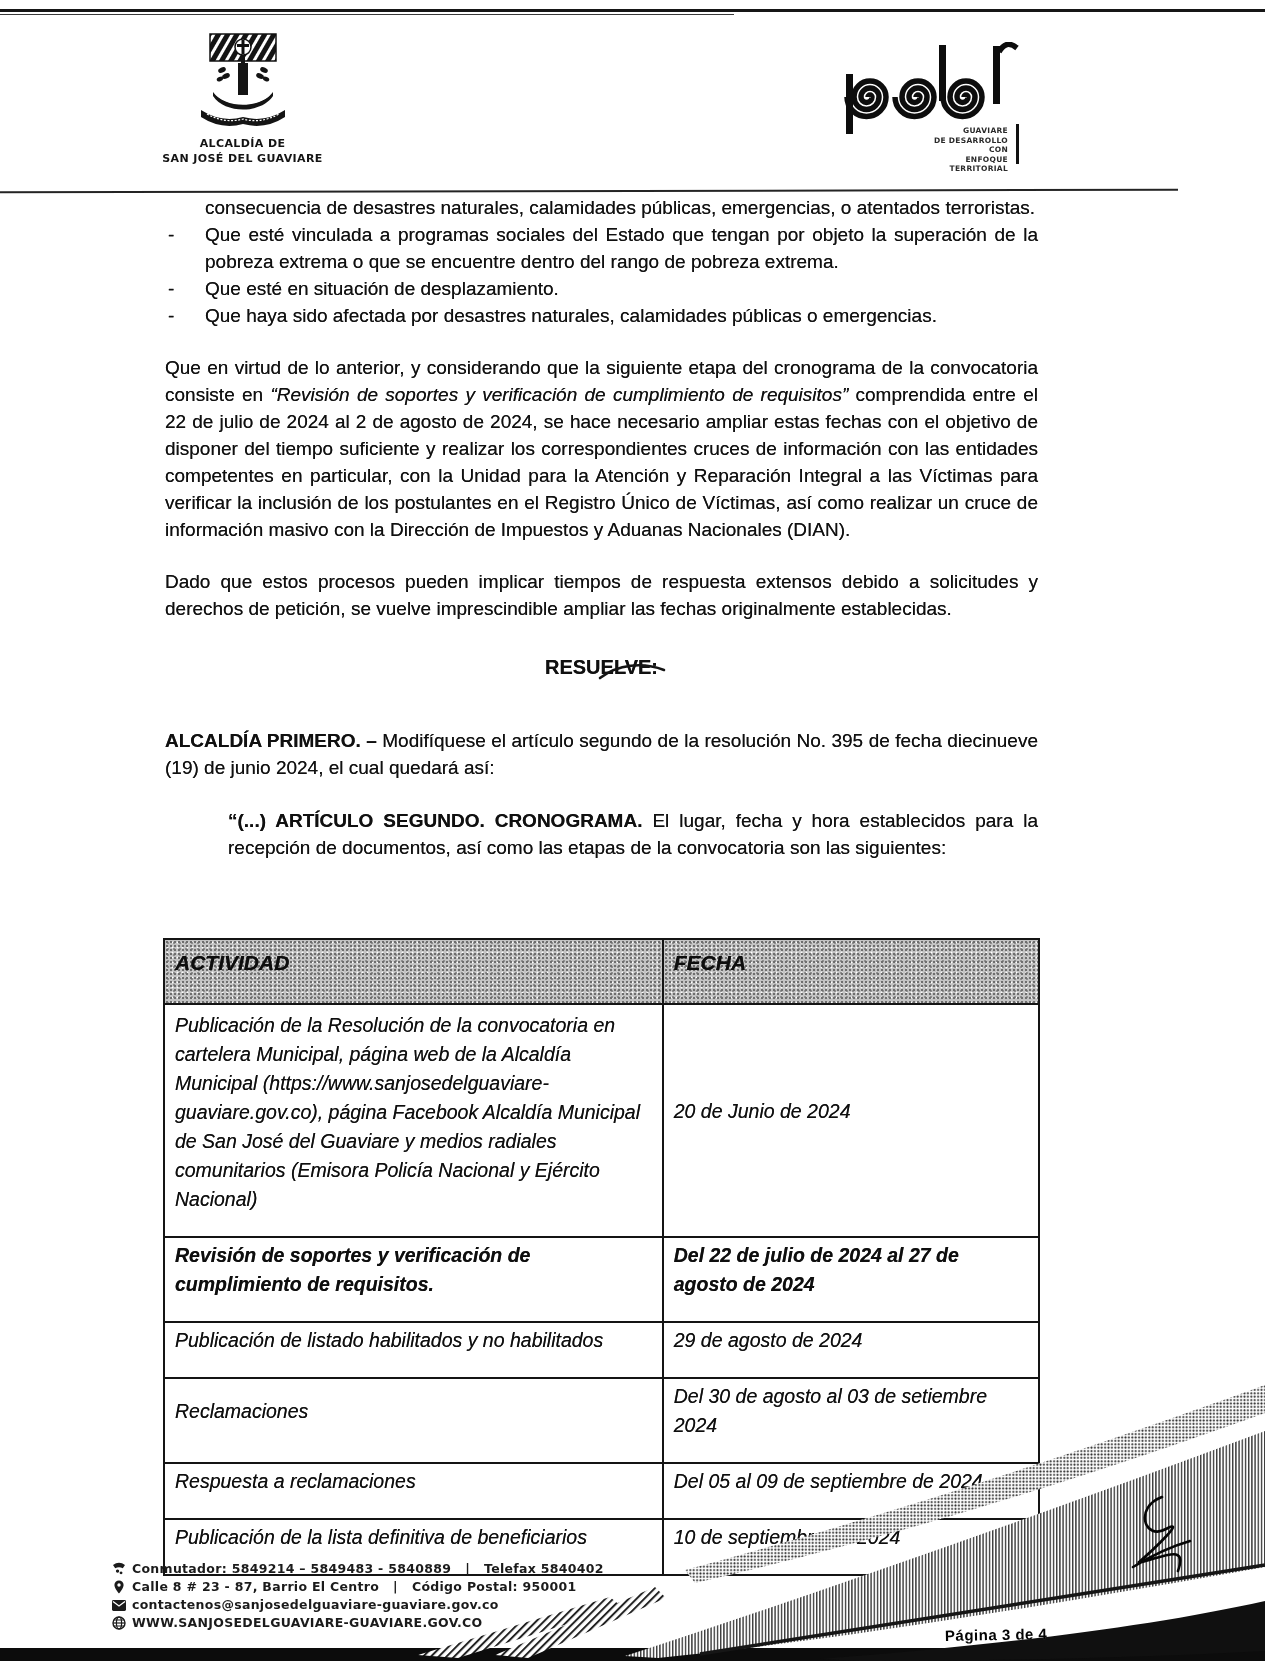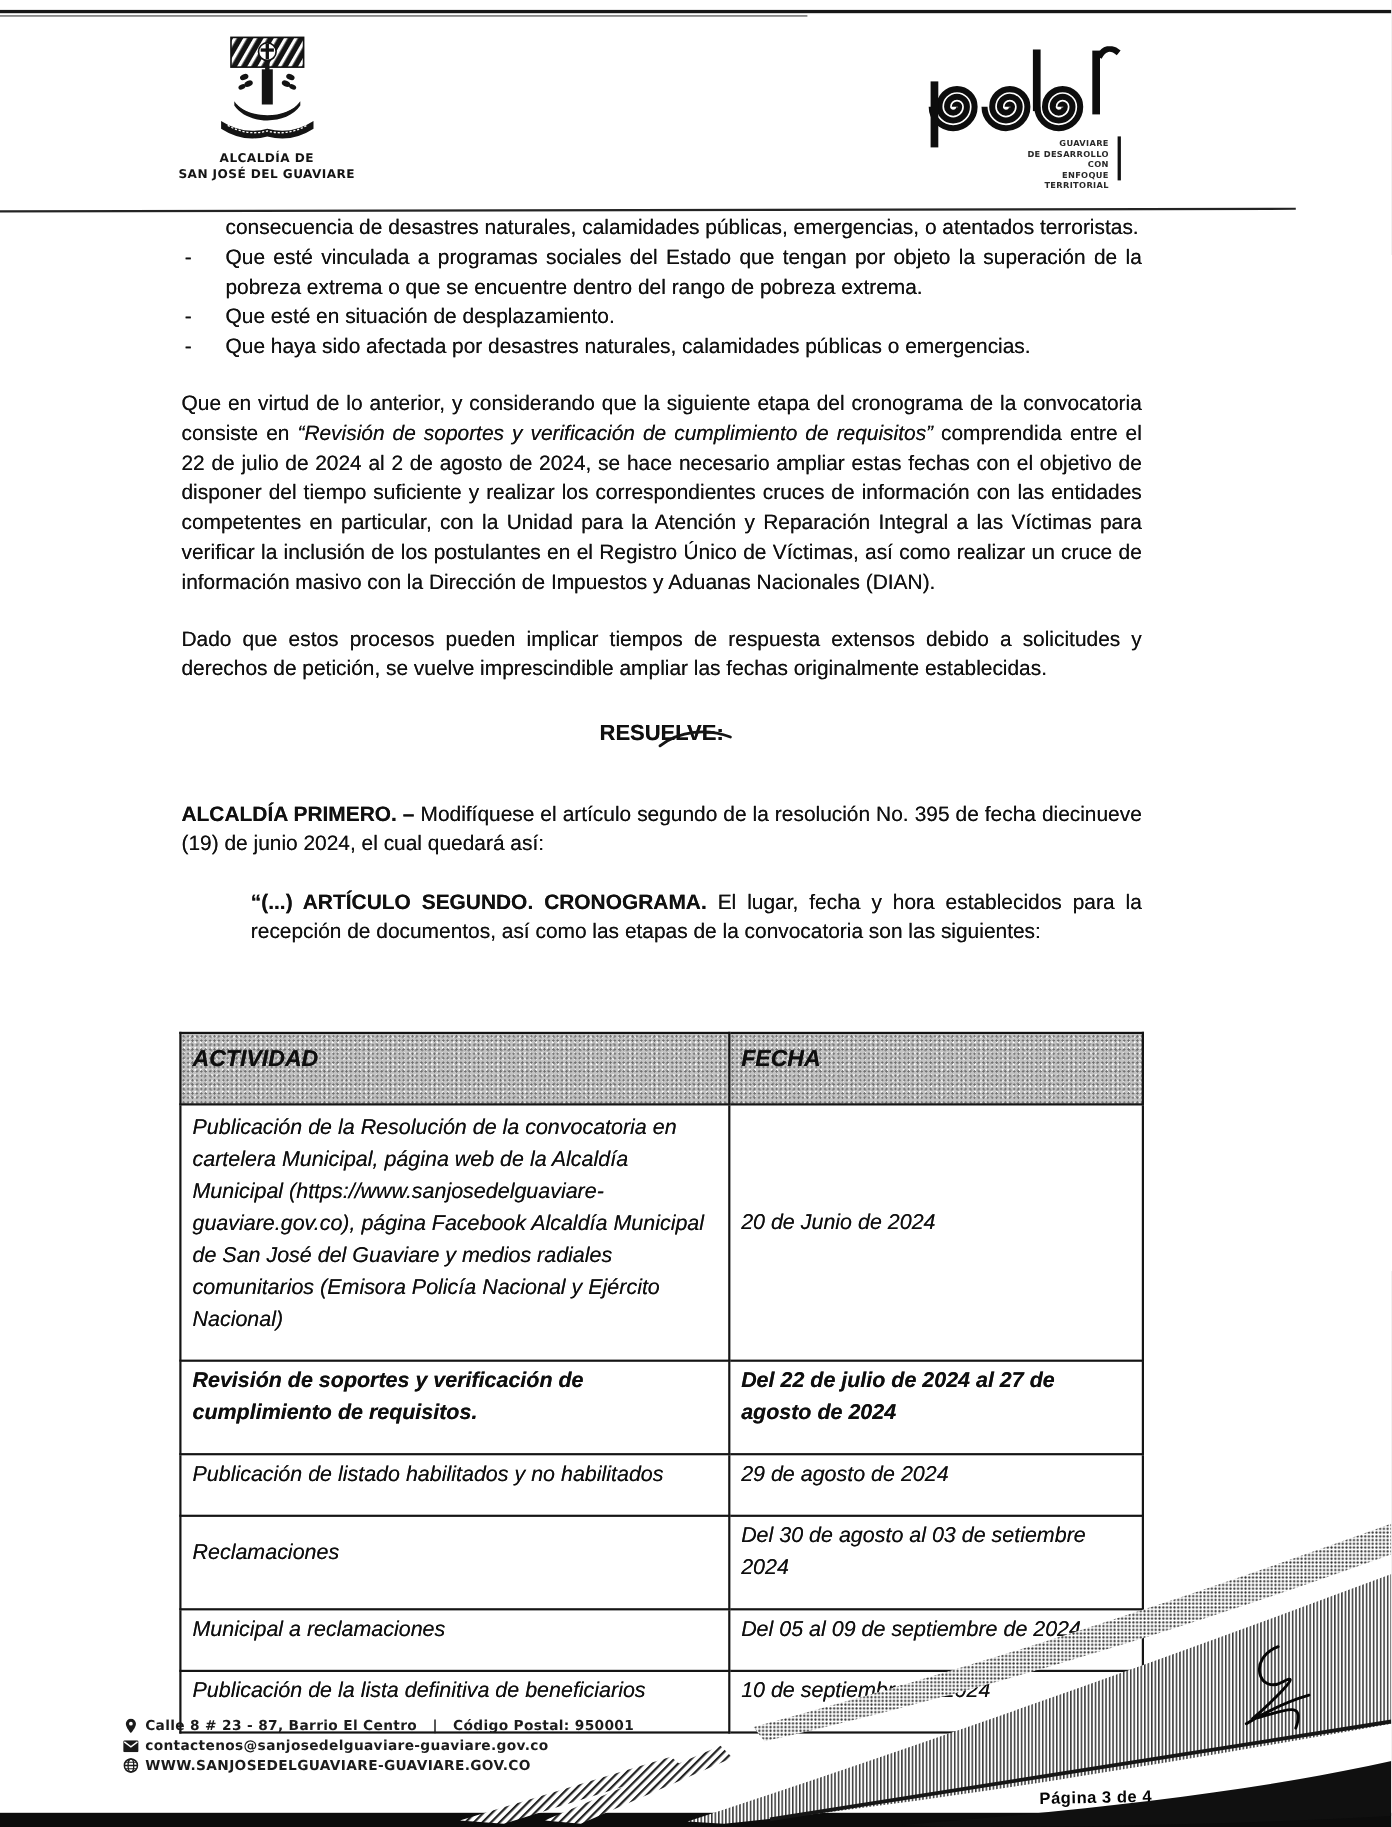--- a/index.html
+++ b/index.html
@@ -198,21 +198,21 @@
       </tr>
       <tr class="row-slim">
         <td>Publicación de listado habilitados y no habilitados</td>
         <td>29 de agosto de 2024</td>
       </tr>
       <tr class="row-mid">
         <td>Reclamaciones</td>
         <td>Del 30 de agosto al 03 de setiembre 2024</td>
       </tr>
       <tr class="row-slim">
-        <td>Municipal a reclamaciones</td>
+        <td>Respuesta a reclamaciones</td>
         <td>Del 05 al 09 de septiembre de 2024</td>
       </tr>
       <tr class="row-slim">
         <td>Publicación de la lista definitiva de beneficiarios</td>
         <td>10 de septiembre de 2024</td>
       </tr>
     </tbody>
   </table>
 
   <svg class="swoosh-wrap" width="865" height="286" viewBox="0 0 865 286">
@@ -246,20 +246,28 @@
       <path d="M762 122 C734 132 744 166 766 154 C788 142 752 176 738 188 C764 182 788 168 778 196 M733 192 C756 178 776 170 790 166" stroke="#060606" stroke-width="2.6" fill="none" stroke-linecap="round"></path>
     </g>
   </svg>
 
   <div class="page-label">Página 3 de 4</div>
 
   <div class="footer-contacts">
     <div class="contact-line">
       <span class="contact-icon">
         <svg width="14" height="14" viewBox="0 0 14 14">
+            <path d="M1 3 Q7 -1.5 13 3 L10.8 6.2 Q7 4.2 3.2 6.2 Z M5.5 7.5 a1.6 1.6 0 1 0 .1 0 M9 9.5 a1.4 1.4 0 1 0 .1 0" fill="#1b1b1b"></path>
+          </svg>
+      </span>
+      <span>Conmutador: 5849214 – 5849483 - 5840889   |   Telefax 5840402</span>
+    </div>
+    <div class="contact-line">
+      <span class="contact-icon">
+        <svg width="14" height="14" viewBox="0 0 14 14">
             <path d="M7 .5 a4.6 4.6 0 0 1 4.6 4.6 C11.6 8.6 7 13.6 7 13.6 C7 13.6 2.4 8.6 2.4 5.1 A4.6 4.6 0 0 1 7 .5 Z" fill="#1b1b1b"></path>
             <circle cx="7" cy="5" r="1.7" fill="#fff"></circle>
           </svg>
       </span>
       <span>Calle 8 # 23 - 87, Barrio El Centro   |   Código Postal: 950001</span>
     </div>
     <div class="contact-line">
       <span class="contact-icon">
         <svg width="14" height="11" viewBox="0 0 14 11">
             <rect x="0" y="0" width="14" height="11" rx="1.4" fill="#1b1b1b"></rect>

